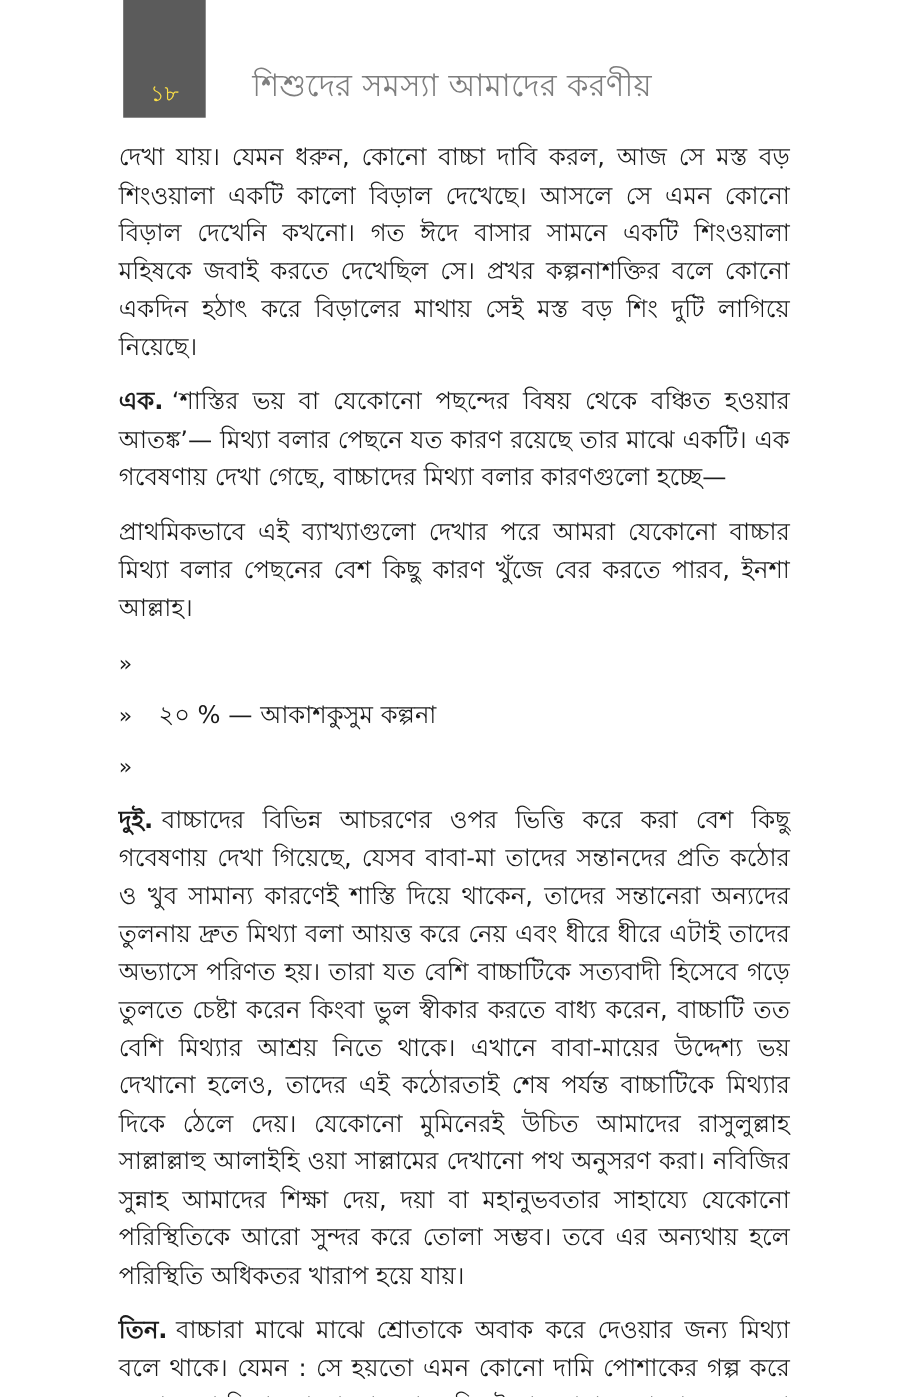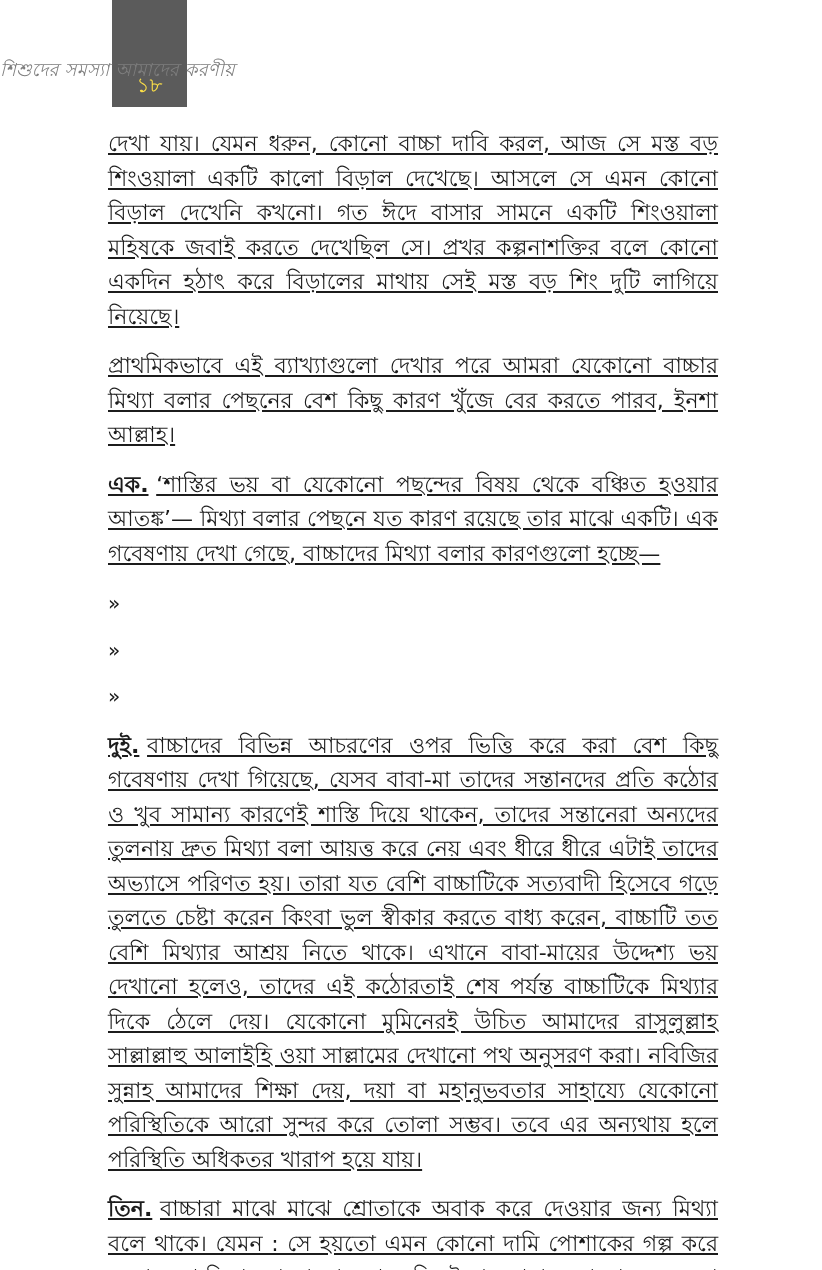--- a/index.html
+++ b/index.html
@@ -37,40 +37,39 @@
     font-size: 20px;
     line-height: 1;
   }
 
   
   .running-title {
     position: absolute;
     left: 0;
     top: 56px;
     width: 822px;
-    text-align: left;
+    text-align: center;
     color: #7e7e7e;
-    font-size: 18px;
+    font-size: 28px;
     letter-spacing: 0.2px;
-    font-style: italic;
   }
 
   
   .content {
     position: absolute;
     left: 108px;
     top: 127px;
     width: 610px;
     color: #1c1c1c;
     font-size: 22px;
     line-height: 34.5px;
     text-align: justify;
   }
 
-  .content p { margin-bottom: 15px; text-decoration: underline; }
+  .content p { margin-bottom: 15px; }
 
   .para-lead {
     font-weight: bold;
     margin-right: 0.35em;
   }
 
   .bullet-list {
     list-style: none;
     margin: 0 0 15px 0;
   }
@@ -98,33 +97,34 @@
 
   <div class="running-title">শিশুদের সমস্যা আমাদের করণীয়</div>
 
   <div class="content">
 
     <p>
       <span>দেখা যায়। যেমন ধরুন, কোনো বাচ্চা দাবি করল, আজ সে মস্ত বড় শিংওয়ালা একটি কালো বিড়াল দেখেছে। আসলে সে এমন কোনো বিড়াল দেখেনি কখনো। গত ঈদে বাসার সামনে একটি শিংওয়ালা মহিষকে জবাই করতে দেখেছিল সে। প্রখর কল্পনাশক্তির বলে কোনো একদিন হঠাৎ করে বিড়ালের মাথায় সেই মস্ত বড় শিং দুটি লাগিয়ে নিয়েছে।</span>
     </p>
 
     <p>
-      <span>প্রাথমিকভাবে এই ব্যাখ্যাগুলো দেখার পরে আমরা যেকোনো বাচ্চার মিথ্যা বলার পেছনের বেশ কিছু কারণ খুঁজে বের করতে পারব, ইনশা আল্লাহ।</span>
+      <span class="para-lead">এক.</span><span>‘শাস্তির ভয় বা যেকোনো পছন্দের বিষয় থেকে বঞ্চিত হওয়ার আতঙ্ক’— মিথ্যা বলার পেছনে যত কারণ রয়েছে তার মাঝে একটি। এক গবেষণায় দেখা গেছে, বাচ্চাদের মিথ্যা বলার কারণগুলো হচ্ছে—</span>
     </p>
 
     <p>
-      <span class="para-lead">এক.</span><span>‘শাস্তির ভয় বা যেকোনো পছন্দের বিষয় থেকে বঞ্চিত হওয়ার আতঙ্ক’— মিথ্যা বলার পেছনে যত কারণ রয়েছে তার মাঝে একটি। এক গবেষণায় দেখা গেছে, বাচ্চাদের মিথ্যা বলার কারণগুলো হচ্ছে—</span>
+      <span>প্রাথমিকভাবে এই ব্যাখ্যাগুলো দেখার পরে আমরা যেকোনো বাচ্চার মিথ্যা বলার পেছনের বেশ কিছু কারণ খুঁজে বের করতে পারব, ইনশা আল্লাহ।</span>
     </p>
 
     <ul class="bullet-list">
       <li class="bullet-item">
         <span class="bullet-marker">»</span>
       </li>
       <li class="bullet-item">
         <span class="bullet-marker">»</span>
+        <span>২০ % — আকাশকুসুম কল্পনা</span>
       </li>
       <li class="bullet-item">
         <span class="bullet-marker">»</span>
       </li>
     </ul>
 
     <p>
       <span class="para-lead">দুই.</span><span>বাচ্চাদের বিভিন্ন আচরণের ওপর ভিত্তি করে করা বেশ কিছু গবেষণায় দেখা গিয়েছে, যেসব বাবা-মা তাদের সন্তানদের প্রতি কঠোর ও খুব সামান্য কারণেই শাস্তি দিয়ে থাকেন, তাদের সন্তানেরা অন্যদের তুলনায় দ্রুত মিথ্যা বলা আয়ত্ত করে নেয় এবং ধীরে ধীরে এটাই তাদের অভ্যাসে পরিণত হয়। তারা যত বেশি বাচ্চাটিকে সত্যবাদী হিসেবে গড়ে তুলতে চেষ্টা করেন কিংবা ভুল স্বীকার করতে বাধ্য করেন, বাচ্চাটি তত বেশি মিথ্যার আশ্রয় নিতে থাকে। এখানে বাবা-মায়ের উদ্দেশ্য ভয় দেখানো হলেও, তাদের এই কঠোরতাই শেষ পর্যন্ত বাচ্চাটিকে মিথ্যার দিকে ঠেলে দেয়। যেকোনো মুমিনেরই উচিত আমাদের রাসুলুল্লাহ সাল্লাল্লাহু আলাইহি ওয়া সাল্লামের দেখানো পথ অনুসরণ করা। নবিজির সুন্নাহ আমাদের শিক্ষা দেয়, দয়া বা মহানুভবতার সাহায্যে যেকোনো পরিস্থিতিকে আরো সুন্দর করে তোলা সম্ভব। তবে এর অন্যথায় হলে পরিস্থিতি অধিকতর খারাপ হয়ে যায়।</span>
     </p>
 

